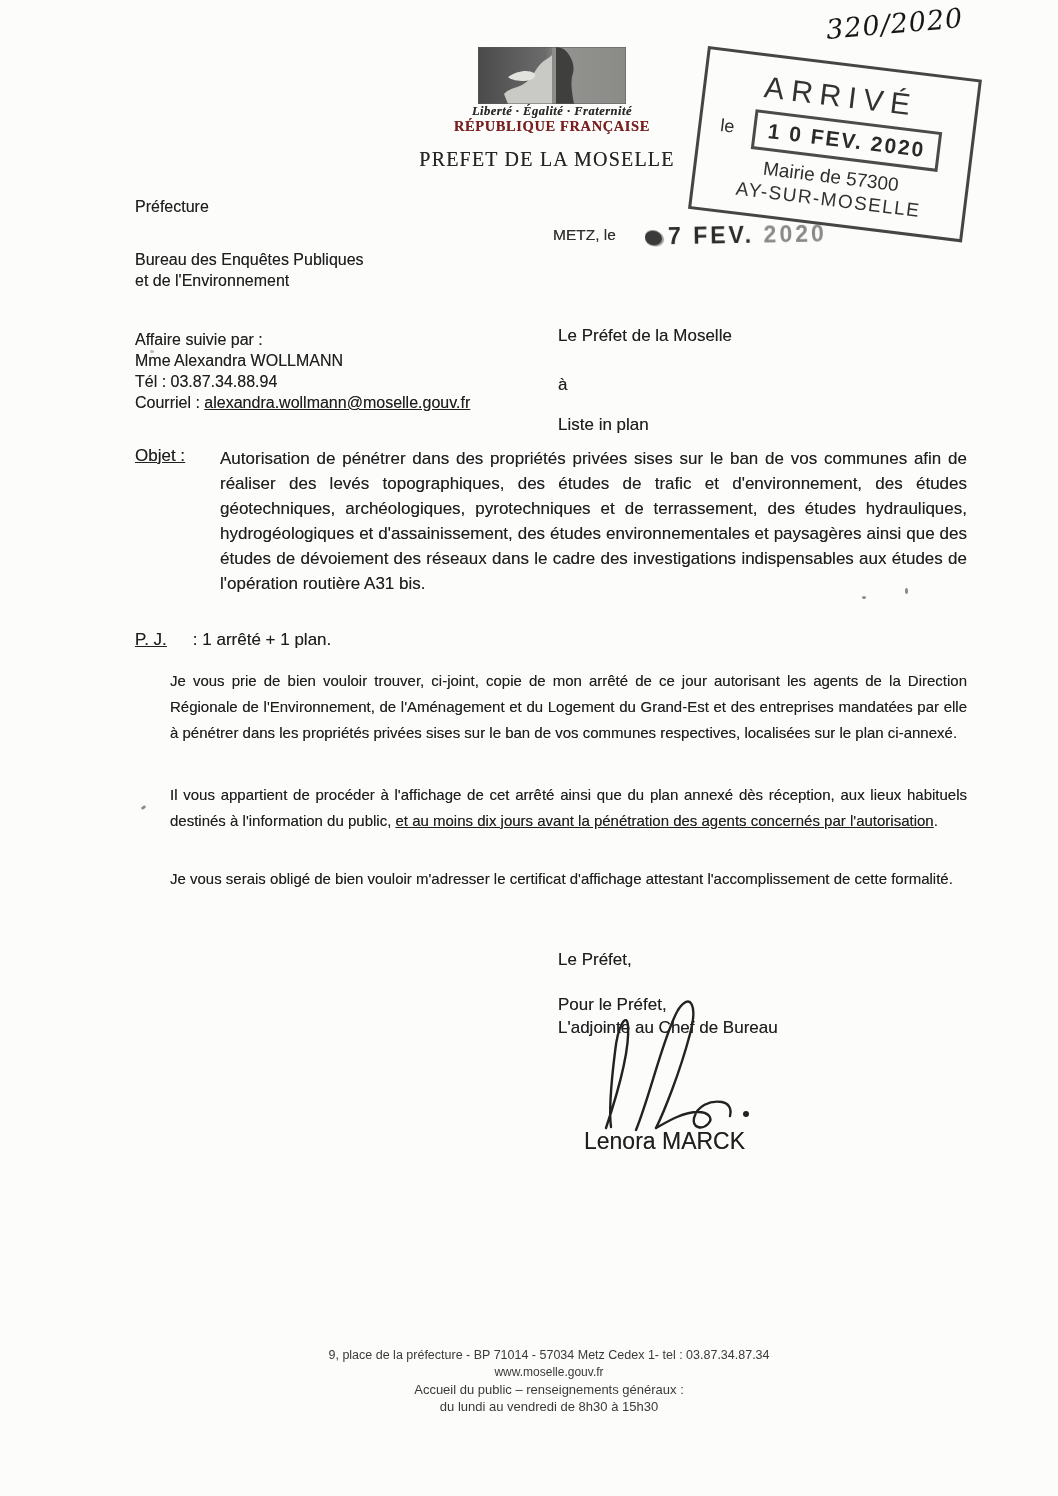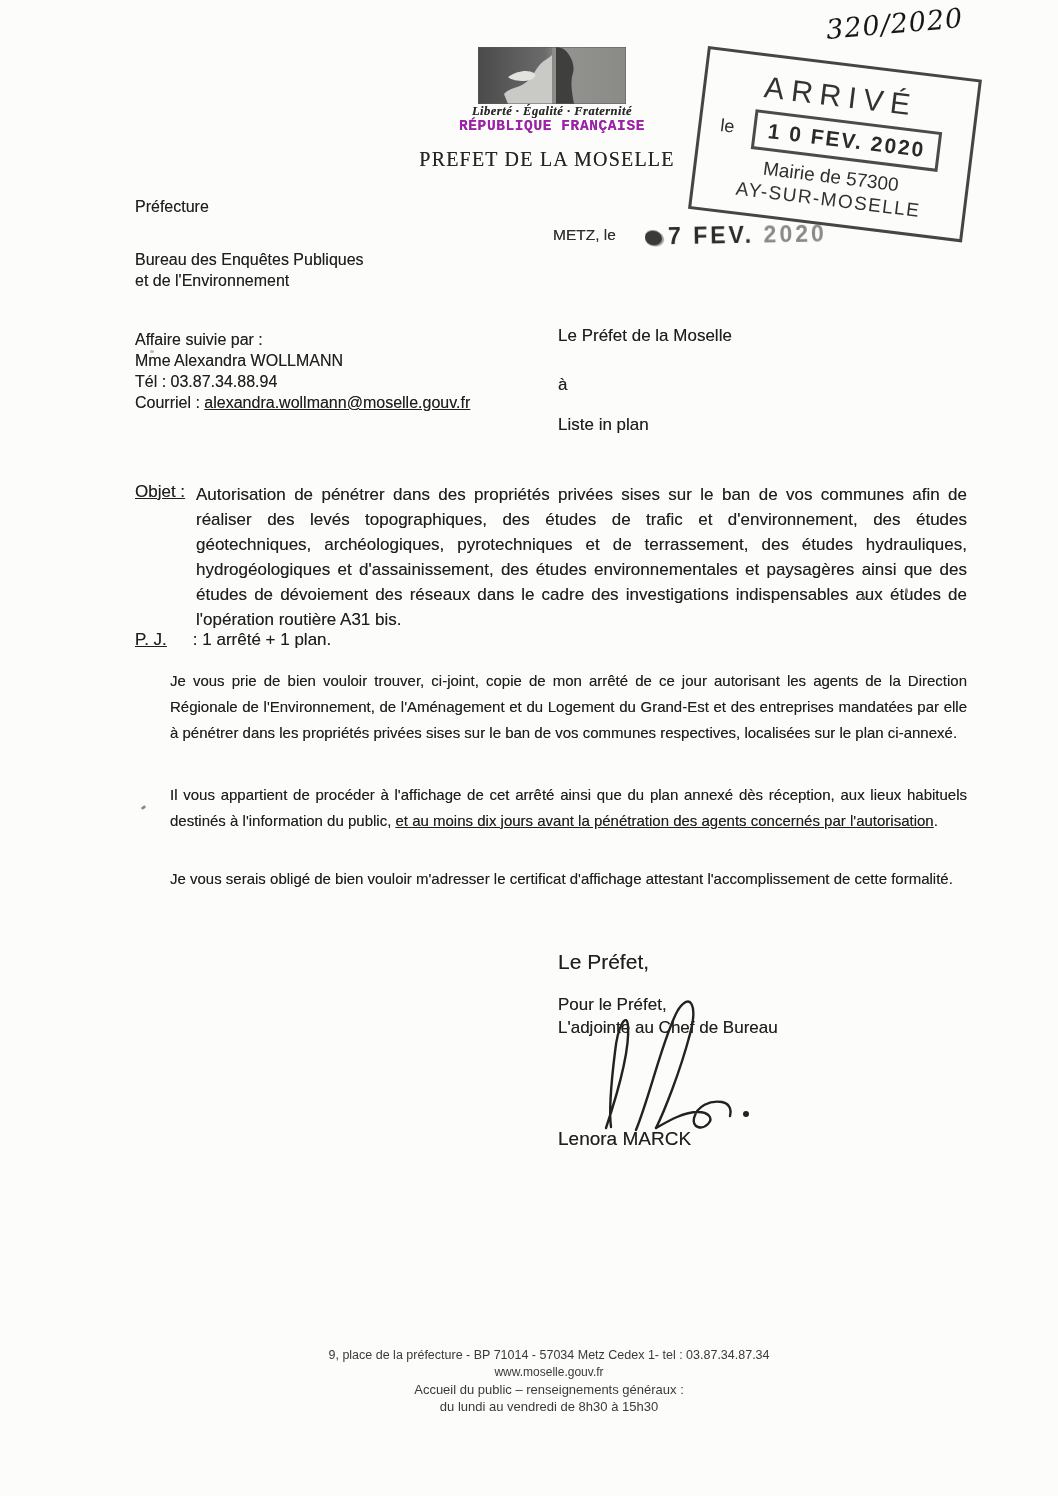--- a/index.html
+++ b/index.html
@@ -21,22 +21,22 @@
   .motto{
     left:452px;top:104px;width:200px;
     text-align:center;
     font-family:"Liberation Serif", serif;
     font-style:italic;font-weight:bold;
     font-size:12.5px;color:#2a2a2a;letter-spacing:.5px;
   }
   .republique{
     left:442px;top:118px;width:220px;
     text-align:center;
-    font-family:Liberation Mono, monospace;
-    font-weight:bold;font-size:14.5px;color:#a21caf;letter-spacing:.6px;
+    font-family:Liberation Serif, serif;
+    font-weight:bold;font-size:14.5px;color:#7f1d1d;letter-spacing:.6px;
   }
   .prefet-title{
     left:397px;top:148px;width:300px;
     text-align:center;
     font-family:"Liberation Serif", serif;
     font-size:20px;color:#242424;letter-spacing:1.2px;
   }
   .handwritten-ref{
     left:826px;top:8px;
     font-family:"DejaVu Serif", serif;
@@ -91,21 +91,21 @@
     background:#3a3a3a;border-radius:45% 60% 50% 55%;
     vertical-align:-1px;margin-right:6px;
     box-shadow:2px 1px 0 rgba(40,40,40,.4);
   }
   .date-year{opacity:.55;}
   .recipient{left:558px;top:326px;font-size:17px;}
   .recipient .r2{margin-top:29px;}
   .recipient .r3{margin-top:20px;}
 
   
-  .objet-row{left:135px;top:482px;width:832px;display:flex;}
+  .objet-row{left:135px;top:446px;width:832px;display:flex;gap:24px;}
   .objet-label{
     width:60px;flex:none;
     font-size:17px;text-decoration:underline;
   }
   .objet-text{
     flex:1;margin-left:1px;
     font-size:17px;line-height:25px;
     text-align:justify;
   }
   .pj-row{left:135px;top:630px;font-size:17px;}
@@ -116,25 +116,25 @@
     left:170px;width:797px;
     font-size:15px;line-height:26px;
     text-align:justify;
   }
   .p1{top:668px;}
   .p2{top:782px;}
   .p3{top:866px;}
   .ul{text-decoration:underline;}
 
   
-  .sig-le-prefet{left:558px;top:950px;font-size:21px;}
+  .sig-le-prefet{left:558px;top:950px;font-size:17px;}
   .sig-pour{left:558px;top:995px;font-size:17px;}
   .sig-adjointe{left:558px;top:1018px;font-size:17px;}
   .sig-svg{left:596px;top:1000px;}
-  .sig-name{left:558px;top:1128px;font-size:19px;}
+  .sig-name{left:584px;top:1128px;font-size:23px;}
 
   .copy-line{left:135px;top:1252px;font-size:17px;}
 
   
   .footer{left:40px;top:1348px;width:1018px;text-align:center;color:#3a3a3a;}
   .footer .f1{font-size:12.5px;}
   .footer .f2{font-size:12px;margin-top:3px;}
   .footer .f3{font-size:13px;margin-top:3px;}
   .footer .f4{font-size:13px;margin-top:2px;}
 

